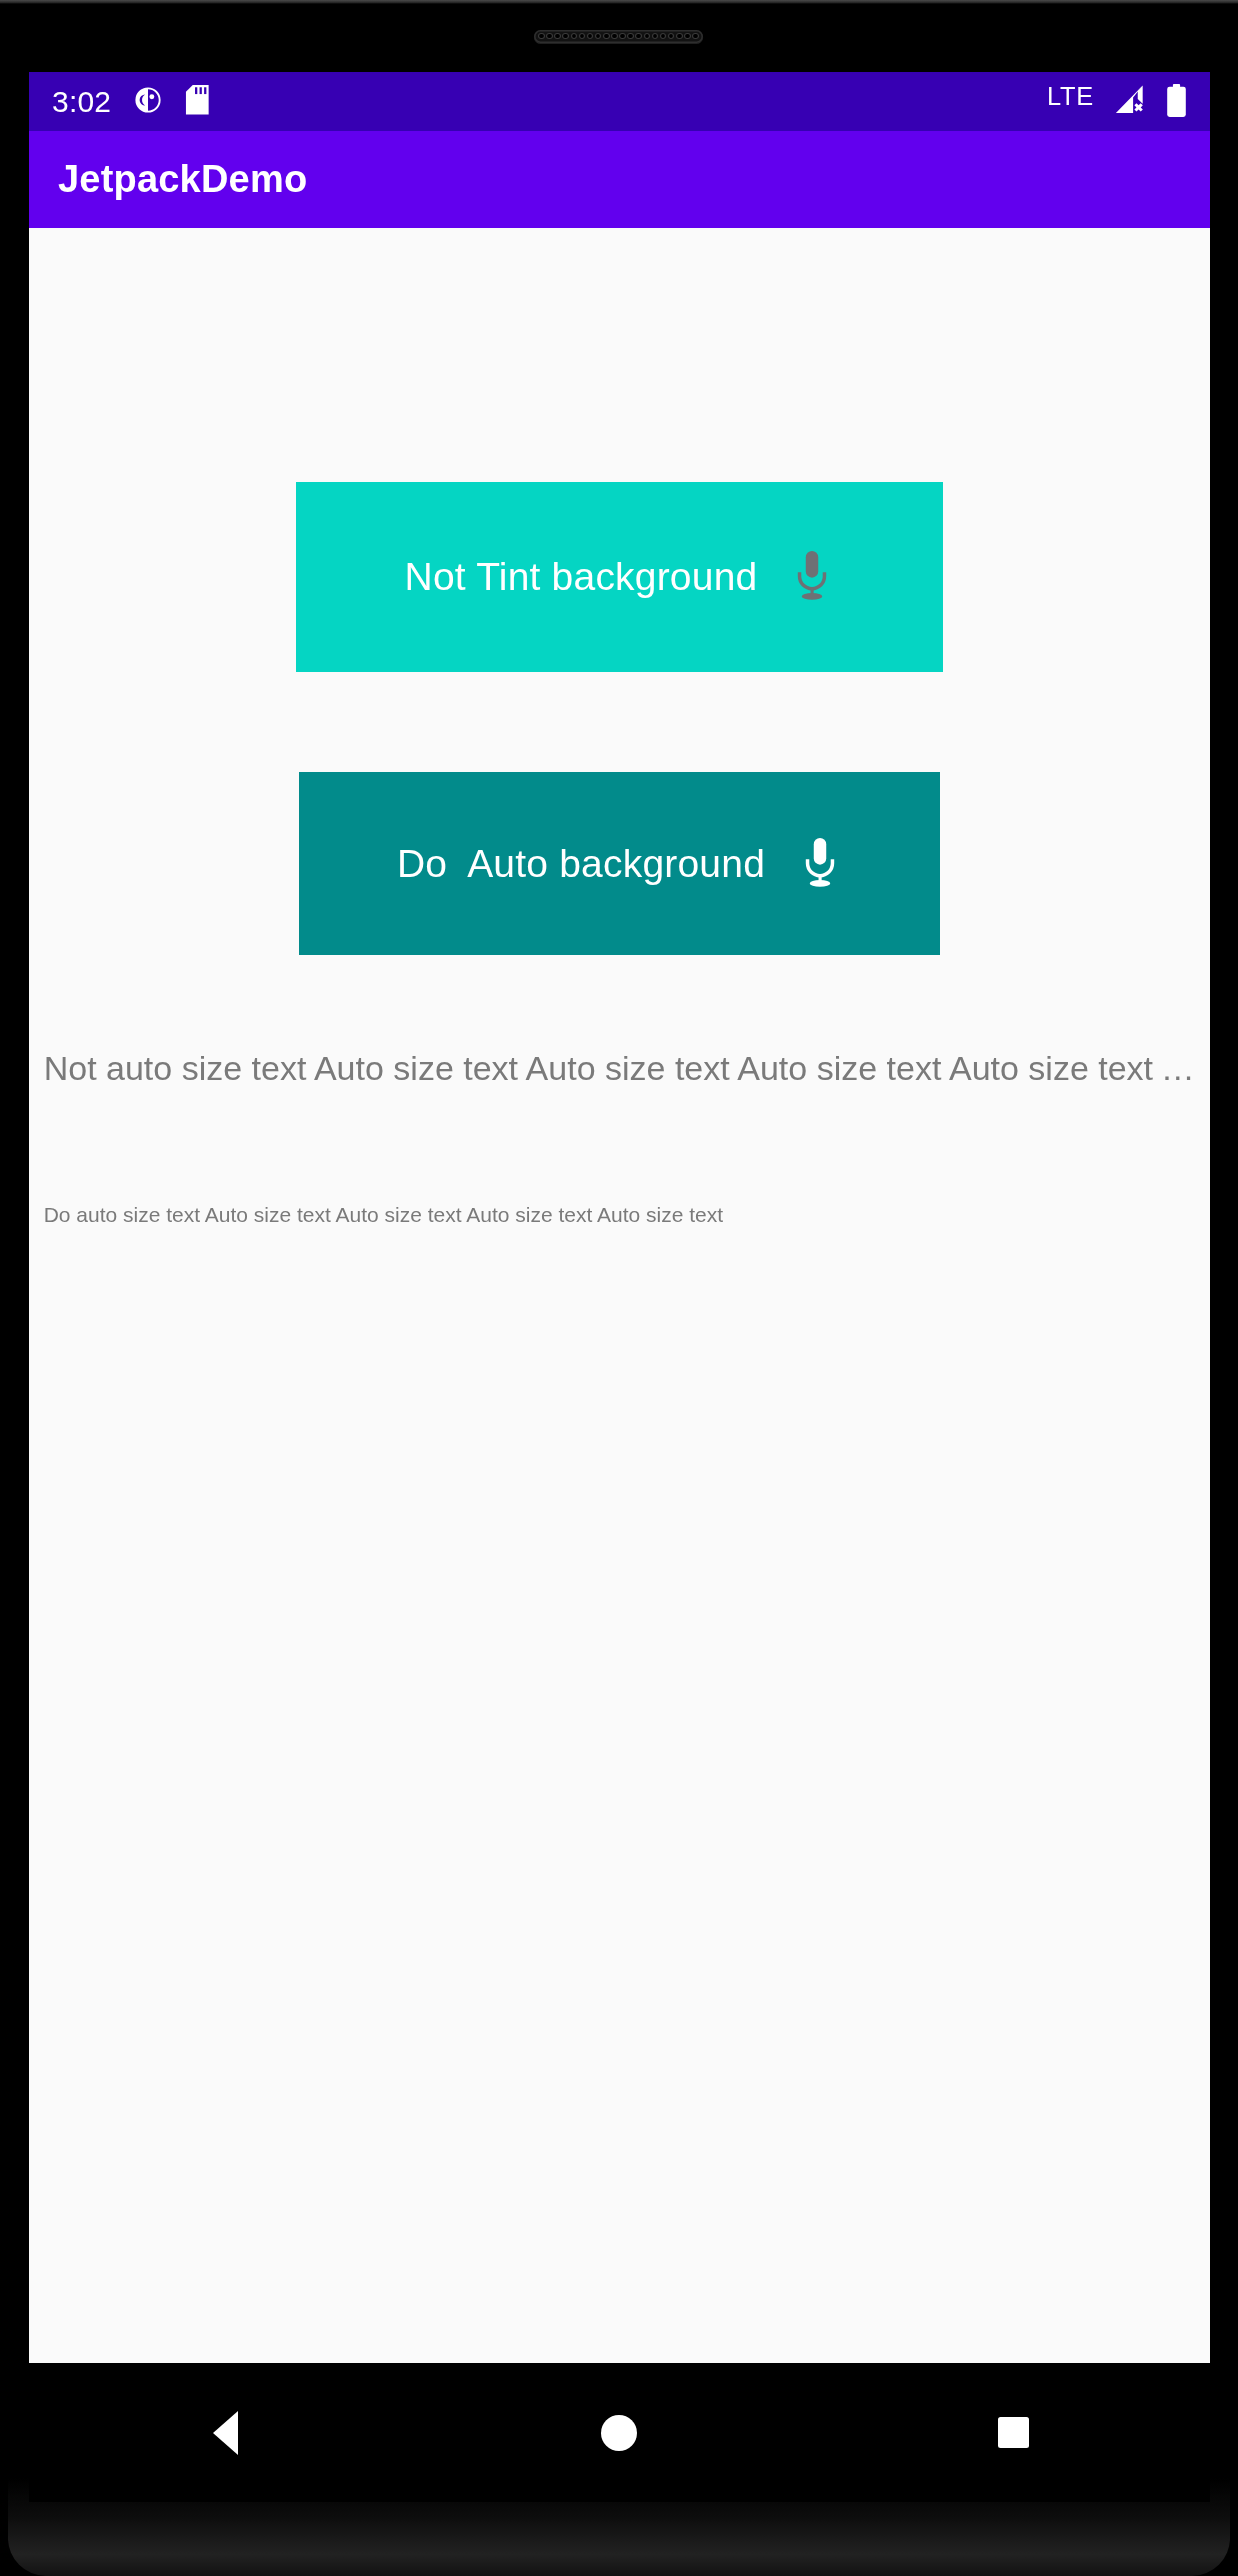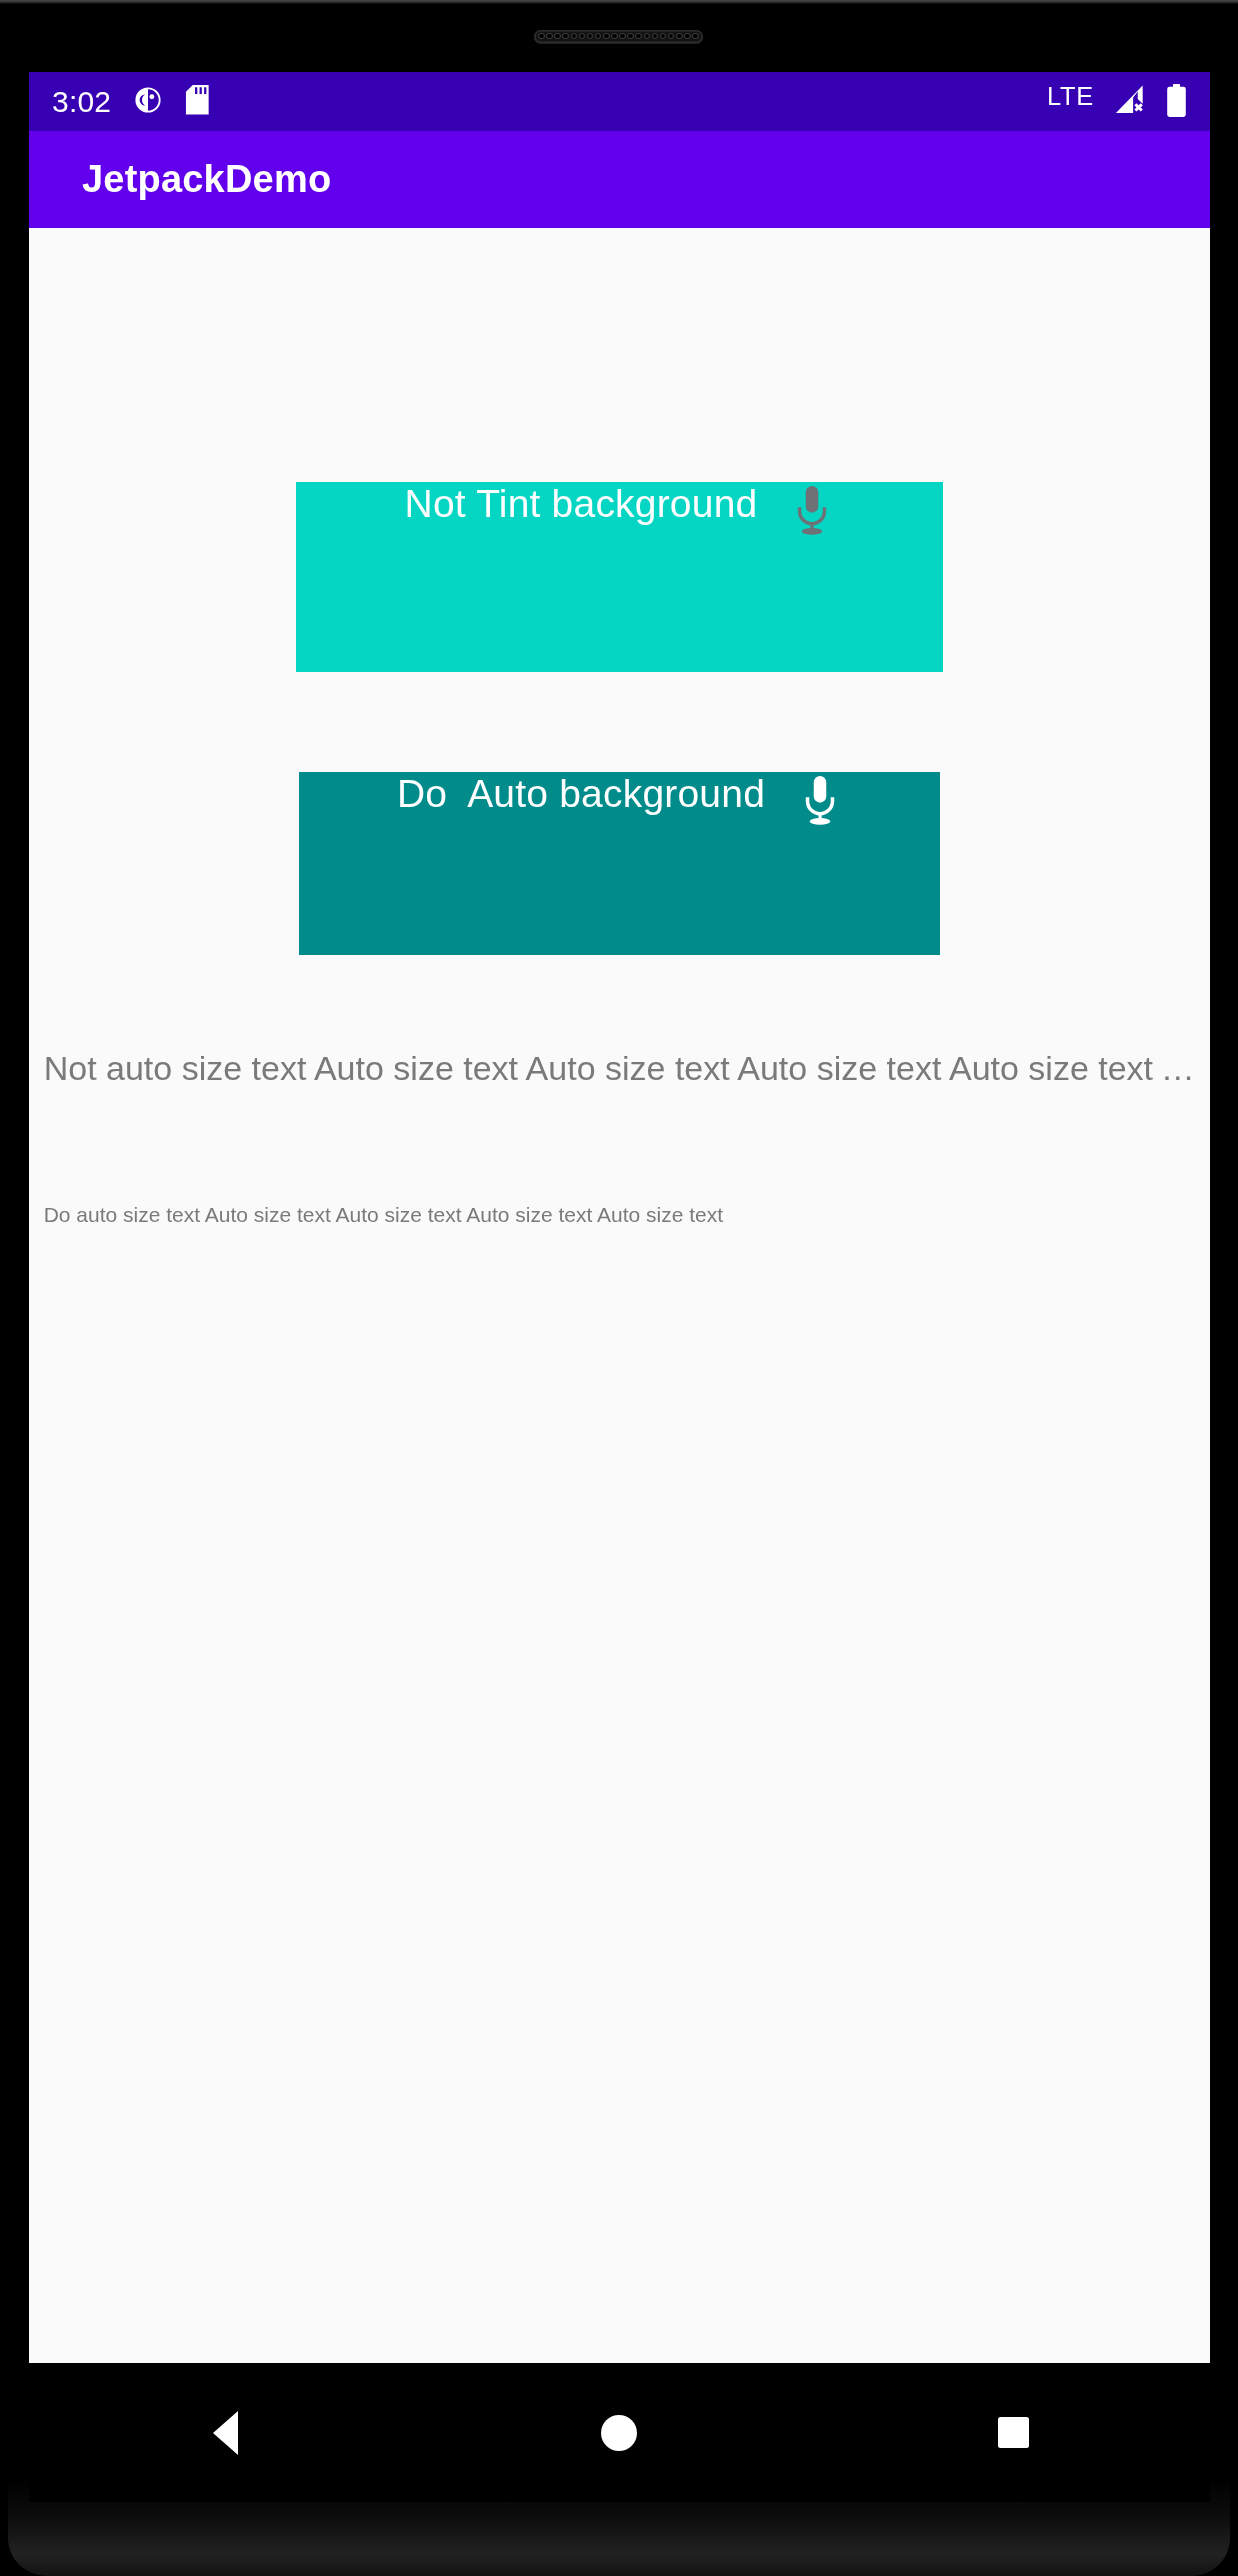--- a/index.html
+++ b/index.html
@@ -122,21 +122,21 @@
   
   #app-bar {
     position: absolute;
     left: 0; top: 59px;
     width: 1181px;
     height: 97px;
     background: #6200ee;
     display: flex;
     align-items: center;
     box-sizing: border-box;
-    padding-left: 53px;
+    padding-left: 29px;
   }
   #app-bar-title {
     color: #ffffff;
     font-size: 38px;
     font-weight: bold;
     letter-spacing: 0.2px;
   }
 
   
   #content {
@@ -144,21 +144,21 @@
     left: 0;
     top: 156px;
     width: 1181px;
     height: 2135px;
     background: #fafafa;
   }
 
   .demo-button {
     position: absolute;
     display: flex;
-    align-items: flex-start;
+    align-items: center;
     justify-content: center;
     gap: 33px;
     border: none;
     padding: 0;
     cursor: pointer;
     font-family: "Liberation Sans", sans-serif;
   }
   #button-not-tint {
     left: 267px;
     top: 254px;

